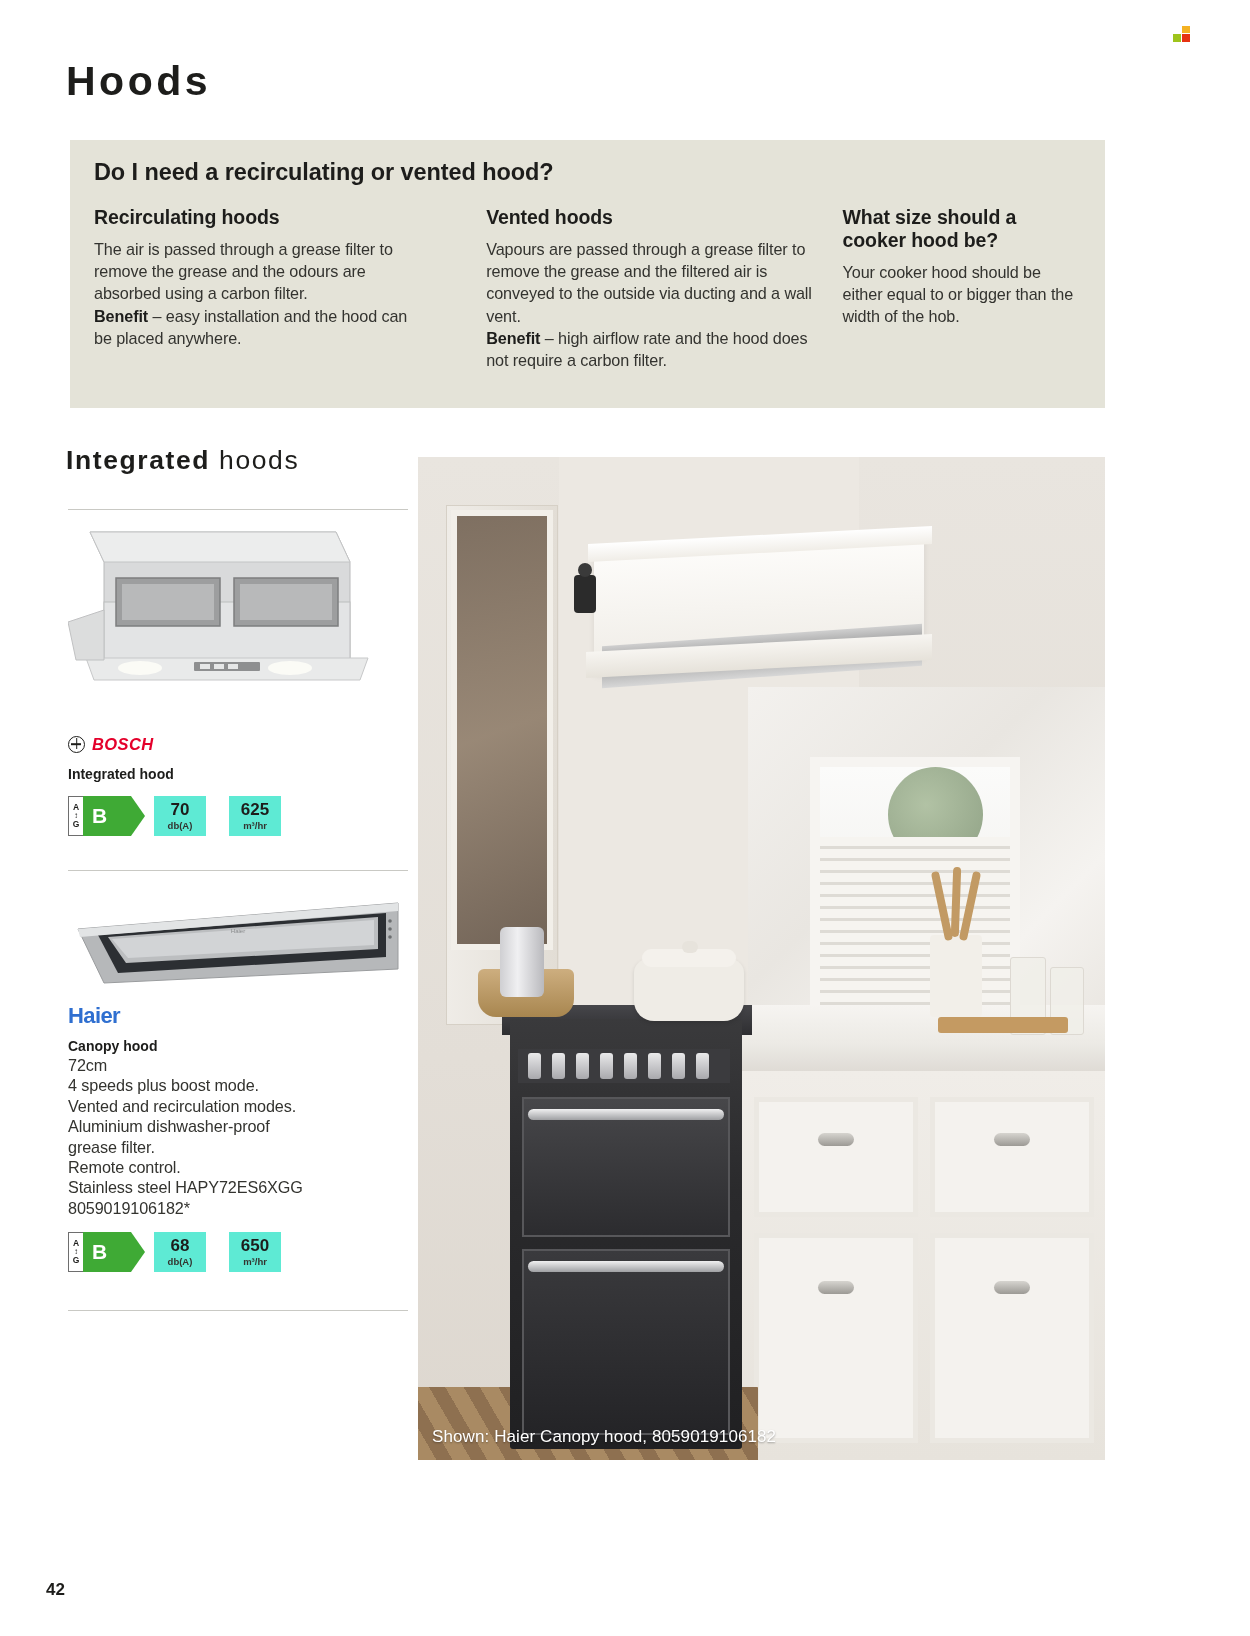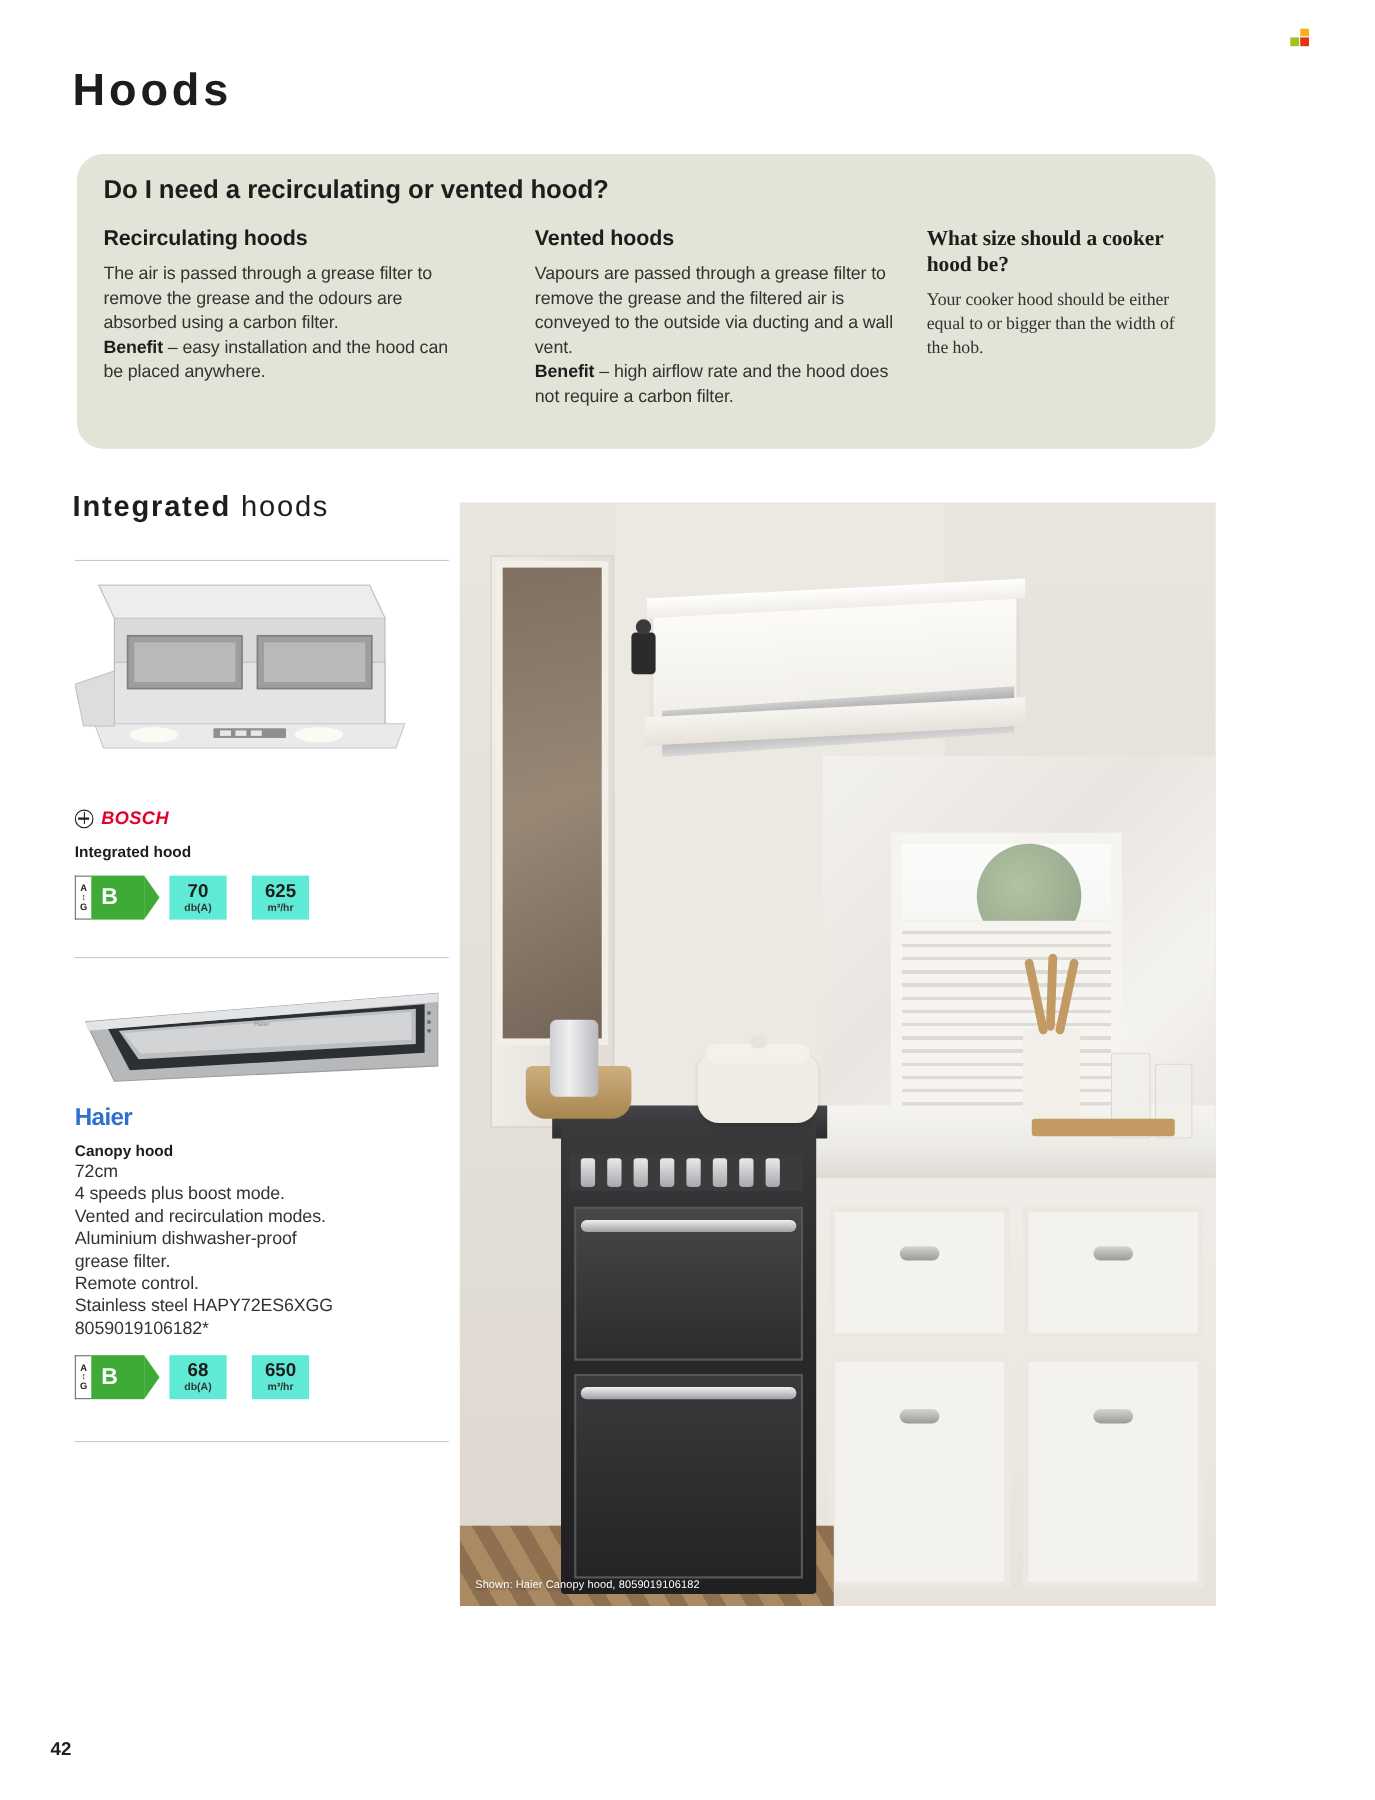--- a/index.html
+++ b/index.html
@@ -23,30 +23,29 @@
   .page-title {
     position: absolute; left: 66px; top: 58px;
     font-size: 41px; font-weight: 700; letter-spacing: 3.5px; color: #1d1d1b;
   }
 
   
   .info-panel {
     position: absolute; left: 70px; top: 140px;
     width: 1035px; height: 268px;
     background: #e4e3d8;
-    border-radius: 24px;
   }
   .info-title {
     position: absolute; left: 24px; top: 19px;
     font-size: 23.5px; font-weight: 700; letter-spacing: -0.1px;
   }
   .info-cols { position: absolute; left: 24px; top: 66px; width: 990px; display: flex; gap: 0; justify-content: center; }
   .col-1 { width: 372px; padding-right: 26px; }
   .col-2 { width: 368px; padding-right: 26px; margin-left: 32px; }
-  .col-3 { width: 250px; font-family: Liberation Serif, serif; }
+  .col-3 { width: 250px; }
   .col-head {
     font-size: 19.5px; font-weight: 700; line-height: 23px; margin-bottom: 9px;
     letter-spacing: -0.1px;
   }
   .col-body { font-size: 16.2px; line-height: 22.2px; color: #33332f; letter-spacing: -0.1px; }
   .col-body b { font-weight: 700; color: #1d1d1b; }
 
   
   .section-head {
     position: absolute; left: 66px; top: 445px;
@@ -113,21 +112,21 @@
   .eb-val { font-size: 17px; font-weight: 700; line-height: 17px; color: #1d1d1b; }
   .eb-unit { font-size: 9.5px; font-weight: 700; color: #33332f; margin-top: 2px; }
 
   
   .photo {
     position: absolute; left: 418px; top: 457px; width: 687px; height: 1003px;
     overflow: hidden; background: #ded9d2;
   }
   .photo-caption {
     position: absolute; left: 14px; bottom: 13px;
-    font-size: 10px; color: #ffffff; letter-spacing: 0.1px;
+    font-size: 17px; color: #ffffff; letter-spacing: 0.1px;
     text-shadow: 0 1px 2px rgba(0,0,0,.35);
     z-index: 40;
   }
 
   
   .k { position: absolute; }
   .wall-l { left: 0; top: 0; width: 100%; height: 100%; background: linear-gradient(180deg,#e9e5df 0%, #e3ded7 60%, #ddd7cf 100%); }
   .cab-tall { left: 28px; top: 48px; width: 112px; height: 520px; background: linear-gradient(90deg,#efece7,#e2ddd5); border: 1px solid #d6d0c6; }
   .cab-tall-glass { left: 38px; top: 58px; width: 92px; height: 430px; background: linear-gradient(160deg,#6b5a4a,#8a7763 50%,#5e4e40); opacity: .85; }
   .cab-tall-frame { left: 33px; top: 53px; width: 102px; height: 440px; border: 6px solid #f2efe9; }

